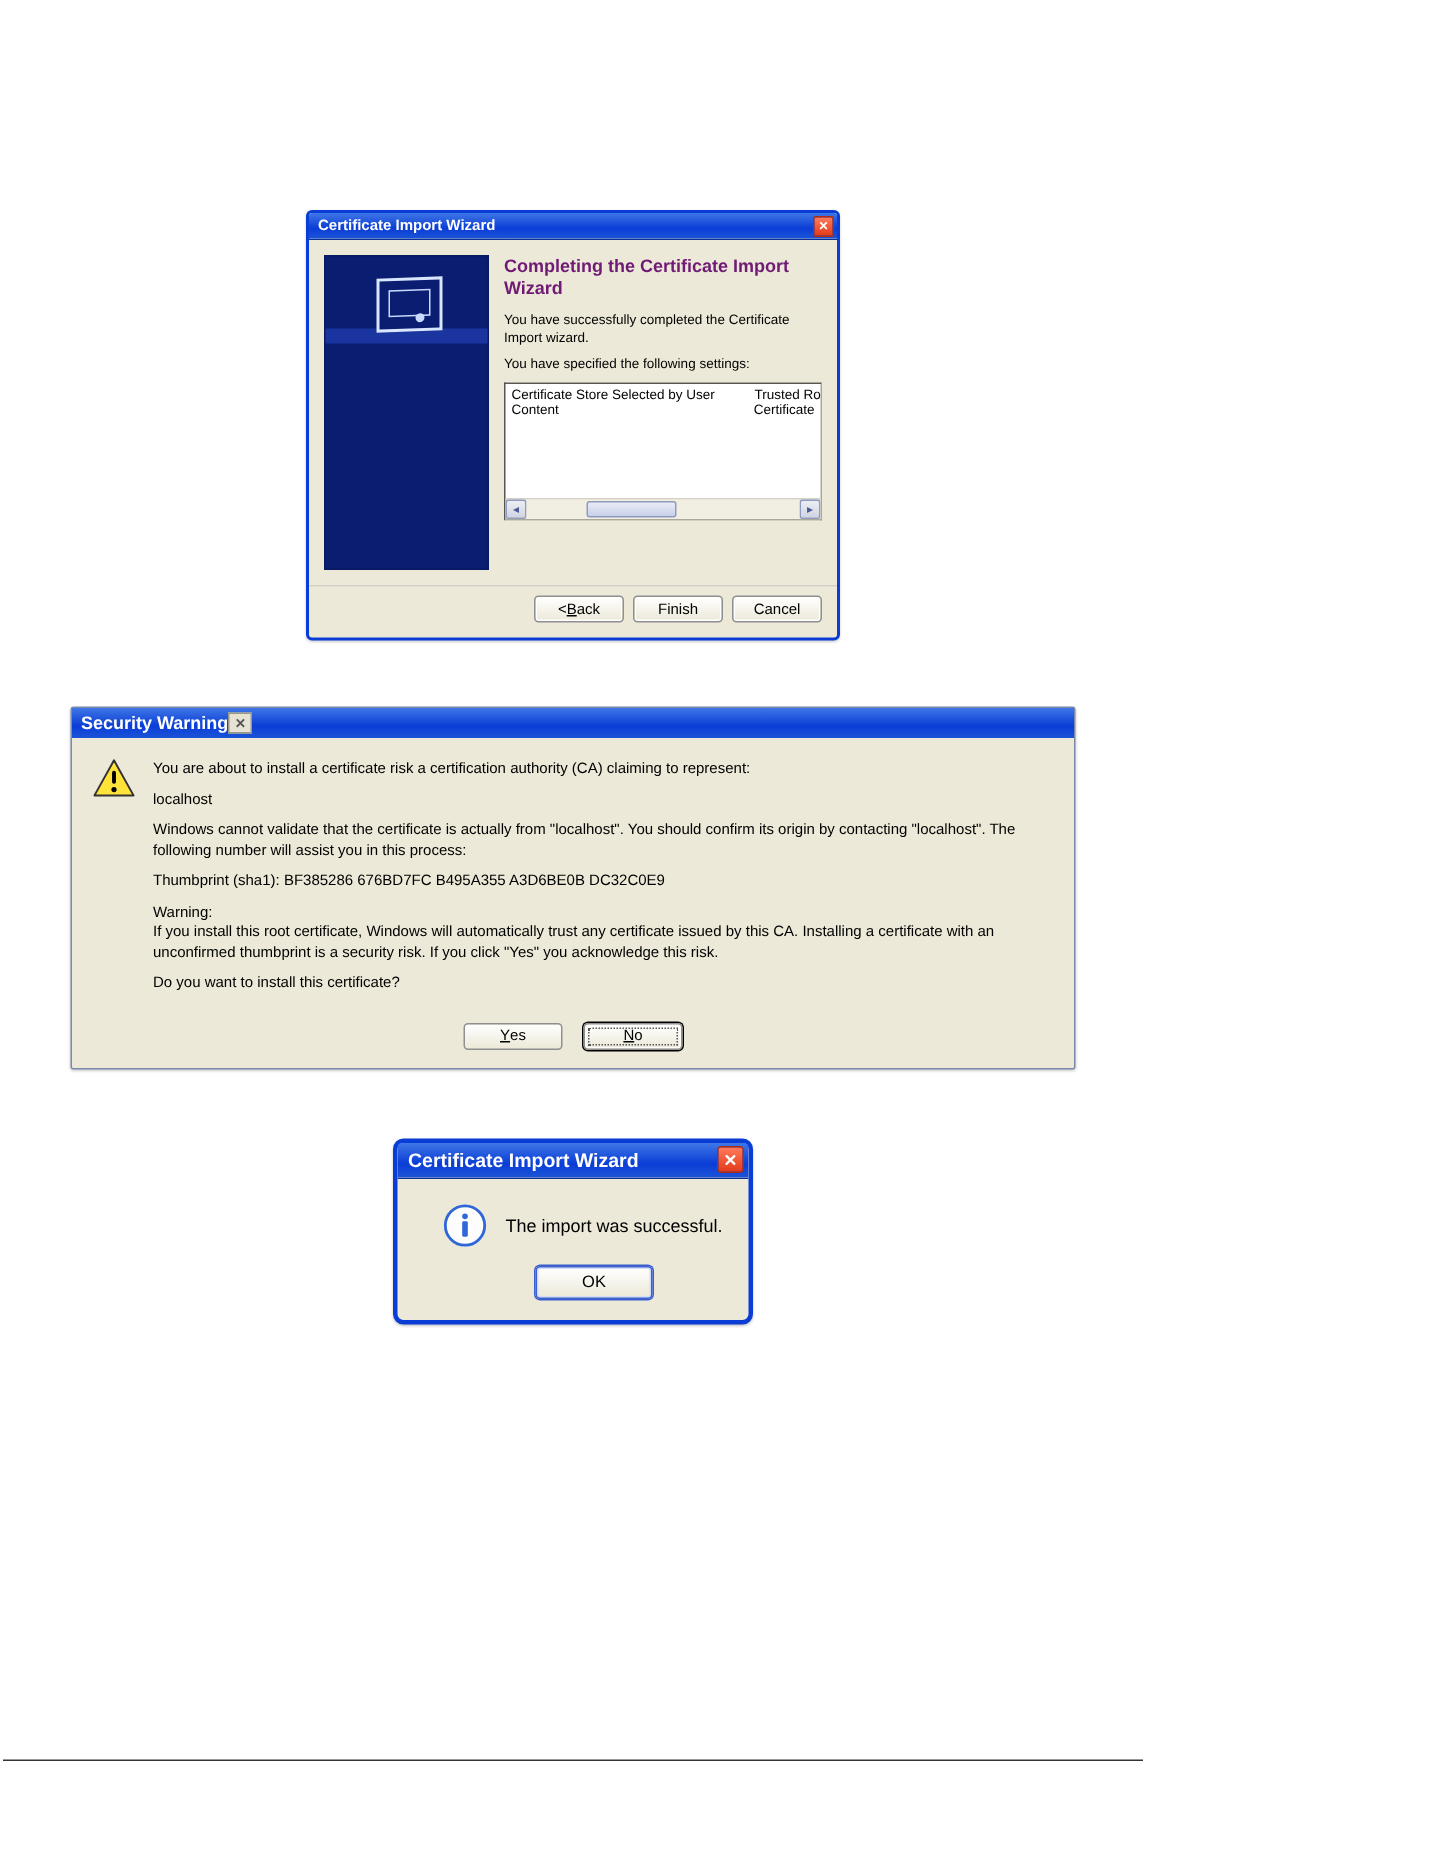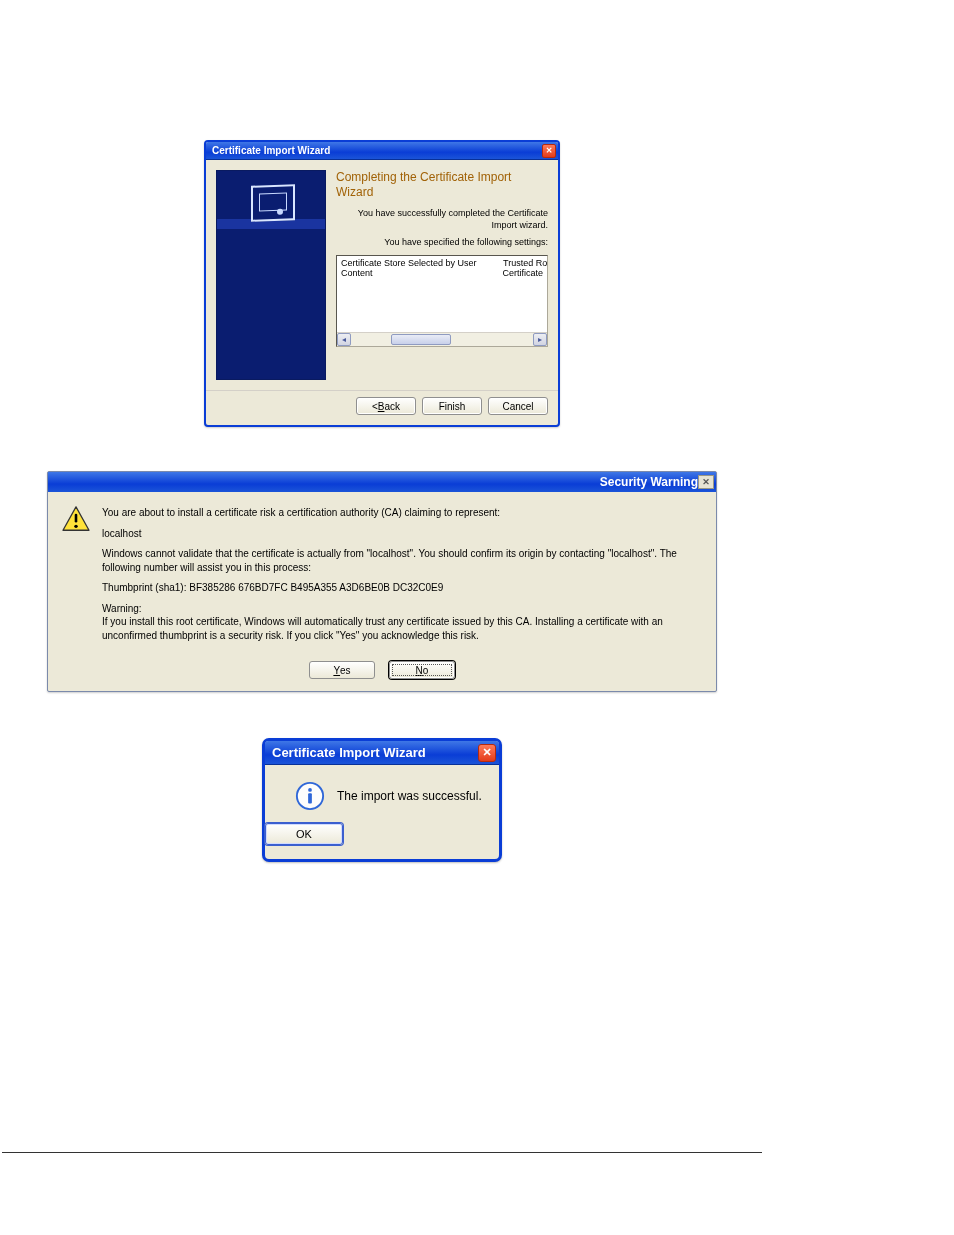--- a/index.html
+++ b/index.html
@@ -86,31 +86,30 @@
     right: 10px; bottom: 4px;
     width: 6px; height: 6px; border-radius: 50%;
     background: #c8d9ff;
   }
   .mainpanel {
     flex: 1;
     min-width: 0;
   }
   .h1 {
     font-size: 12px;
-    font-weight: normal;
-    color: #a16207;
+    font-weight: bold;
+    color: #701a75;
     margin: 0 0 8px 0;
     line-height: 1.25;
   }
   .p {
     font-size: 9px;
     color: #000;
     margin: 0 0 6px 0;
     line-height: 1.3;
-    text-align: right;
   }
   .listbox {
     border: 1px inset #aca899;
     background: #fff;
     height: 92px;
     font-size: 9px;
     position: relative;
     overflow: hidden;
   }
   .listbox-content {
@@ -180,21 +179,21 @@
     border-radius: 2px;
   }
   .titlebar2 {
     height: 20px;
     background: linear-gradient(to bottom, #3f77e6, #0a3dd6 60%, #1b54d8);
     color: #fff;
     font-size: 12px;
     font-weight: bold;
     display: flex;
     align-items: center;
-    justify-content: flex-end;
+    justify-content: flex-start;
     padding: 0 2px 0 6px;
   }
   .closebtn2 {
     width: 16px; height: 14px;
     background: #e6e3d4;
     border: 1px solid #9a9784;
     display:flex;align-items:center;justify-content:center;
     font-size: 9px; color: #555;
   }
   .dlg2-body {
@@ -258,22 +257,23 @@
     color:#fff; font-size:11px; font-weight:bold;
   }
   .dlg3-body {
     display:flex; align-items:center; gap: 12px;
     padding: 16px 14px 8px 14px;
     font-size: 12px;
     margin-left: 16px;
   }
   .infoicon { width: 30px; height: 30px; flex-shrink:0; }
   .dlg3-buttons {
-    display:flex; 
+    display:flex; justify-content:center;
     padding: 4px 0 14px 0;
+    margin-left: 28px;
   }
   .xpbtn3 {
     width: 78px; height: 22px;
     background: linear-gradient(to bottom,#ffffff,#ece9d8);
     border: 1px solid #3b5fcf;
     border-radius: 3px;
     font-size: 11px;
     display:inline-flex;align-items:center;justify-content:center;
     box-shadow: 0 0 0 1px #3b5fcf, inset 0 0 0 1px #d0dbff;
   }
@@ -347,20 +347,21 @@
       </div>
       <div class="dlg2-text">
         <p>You are about to install a certificate risk a certification authority (CA) claiming to represent:</p>
         <p>localhost</p>
         <p>Windows cannot validate that the certificate is actually from "localhost". You should confirm its origin by contacting "localhost". The following number will assist you in this process:</p>
         <p>Thumbprint (sha1): BF385286 676BD7FC B495A355 A3D6BE0B DC32C0E9</p>
         <p>
           <span>Warning:</span><br>
           <span>If you install this root certificate, Windows will automatically trust any certificate issued by this CA. Installing a certificate with an unconfirmed thumbprint is a security risk. If you click "Yes" you acknowledge this risk.</span>
         </p>
+        <p>Do you want to install this certificate?</p>
       </div>
     </div>
     <div class="dlg2-buttons">
       <div class="xpbtn2"><span class="ul">Y</span>es</div>
       <div class="xpbtn2 default"><span class="ul">N</span>o</div>
     </div>
   </div>
 
   <div class="dlg3">
     <div class="titlebar3">

